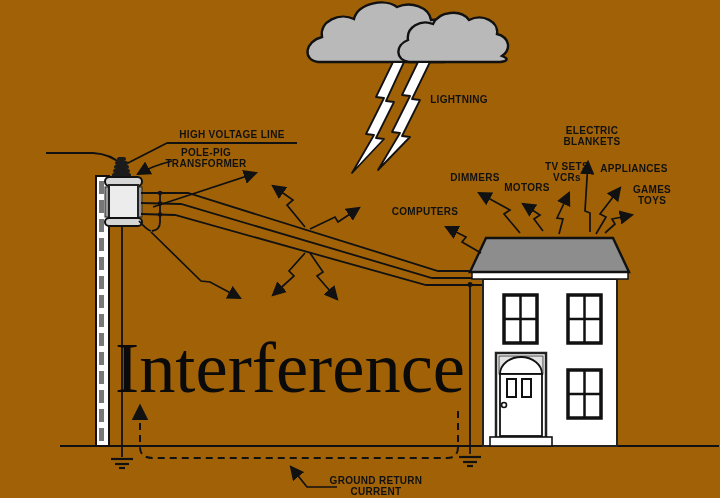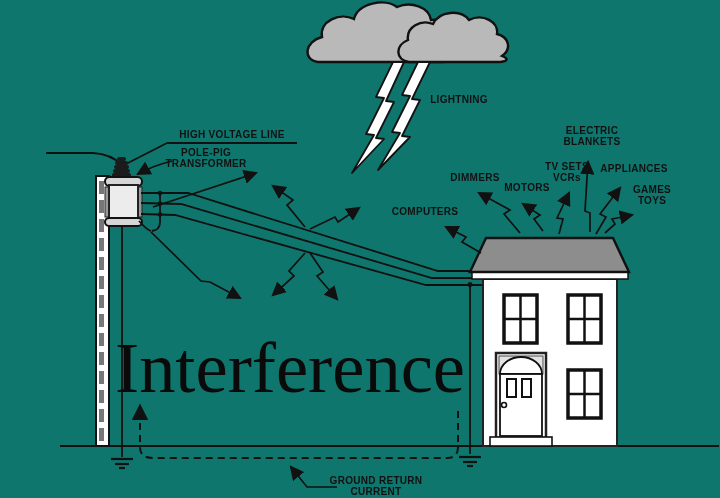--- a/index.html
+++ b/index.html
@@ -1,16 +1,16 @@
 <!DOCTYPE html>
 <html><head>
 <meta charset="utf-8">
 <style>
   html,body{margin:0;padding:0;background:#fff;}
-  .stage{width:720px;height:498px;position:relative;background:#0f766e;overflow:hidden;}
+  .stage{width:720px;height:498px;position:relative;background:#a16207;overflow:hidden;}
   svg{display:block;}
   .lbl{font-family:"Liberation Sans","DejaVu Sans",sans-serif;font-weight:bold;font-size:10px;letter-spacing:.3px;fill:#111;}
   .big-title{font-family:"Liberation Serif","DejaVu Serif",serif;font-size:72px;fill:#0a0a0a;}
   .wire{stroke:#111;stroke-width:1.8;fill:none;}
   .arrow{stroke:#111;stroke-width:1.7;fill:none;}
   .dashed{stroke:#111;stroke-width:2;fill:none;stroke-dasharray:7 5;}
 </style>
 </head>
 <body>
 

